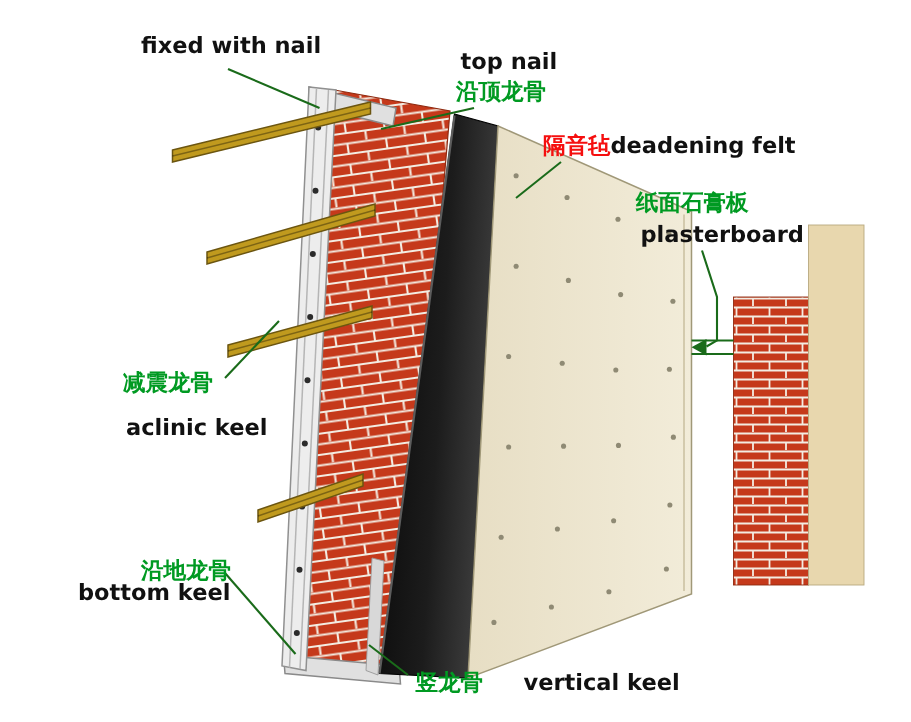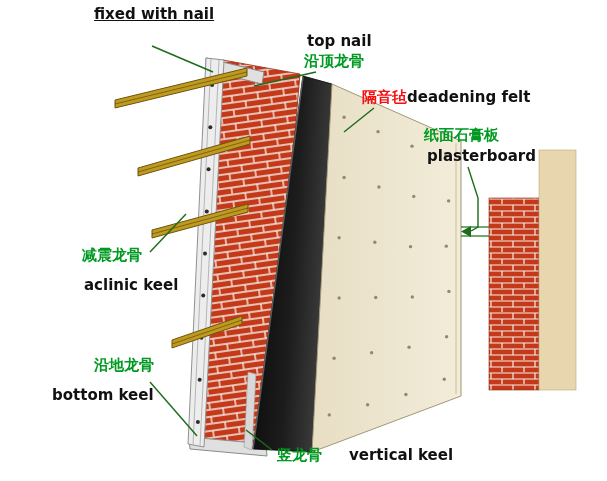--- a/index.html
+++ b/index.html
@@ -123,35 +123,35 @@
       <path d="M316,72 L254,86"></path>
       <path d="M374,108 L344,132"></path>
       <path d="M468,167 L478,198 L478,227 L471,231"></path>
       <path d="M150,252 L186,214"></path>
       <path d="M150,382 L197,436"></path>
       <path d="M272,450 L246,430"></path>
     </g>
     <polygon points="461,231.5 471,226 471,237" fill="#1a6b1a"></polygon>
   </svg>
 
-  <div class="lbl" style="left:94px;top:5px;text-decoration:underline;">fixed with nail</div>
+  <div class="lbl" style="left:94px;top:21px;">fixed with nail</div>
 
   <div class="lbl" style="left:307px;top:32px;">top nail</div>
   <div class="lbl green" style="left:304px;top:52px;">沿顶龙骨</div>
 
   <div class="lbl row" style="left:362px;top:88px;">
     <span class="red">隔音毡</span>
     <span>deadening felt</span>
   </div>
 
   <div class="lbl green" style="left:424px;top:126px;">纸面石膏板</div>
   <div class="lbl" style="left:427px;top:147px;">plasterboard</div>
 
   <div class="lbl green" style="left:82px;top:246px;text-align:right;">减震龙骨</div>
   <div class="lbl" style="left:84px;top:276px;">aclinic keel</div>
 
-  <div class="lbl green" style="left:94px;top:356px;">沿地龙骨</div>
+  <div class="lbl green" style="left:94px;top:373px;font-family:Liberation Mono, monospace;">沿地龙骨</div>
   <div class="lbl" style="left:52px;top:386px;">bottom keel</div>
 
   <div class="lbl green" style="left:277px;top:446px;">竖龙骨</div>
   <div class="lbl" style="left:349px;top:446px;">vertical keel</div>
 
 </div>
 
 </body></html>

